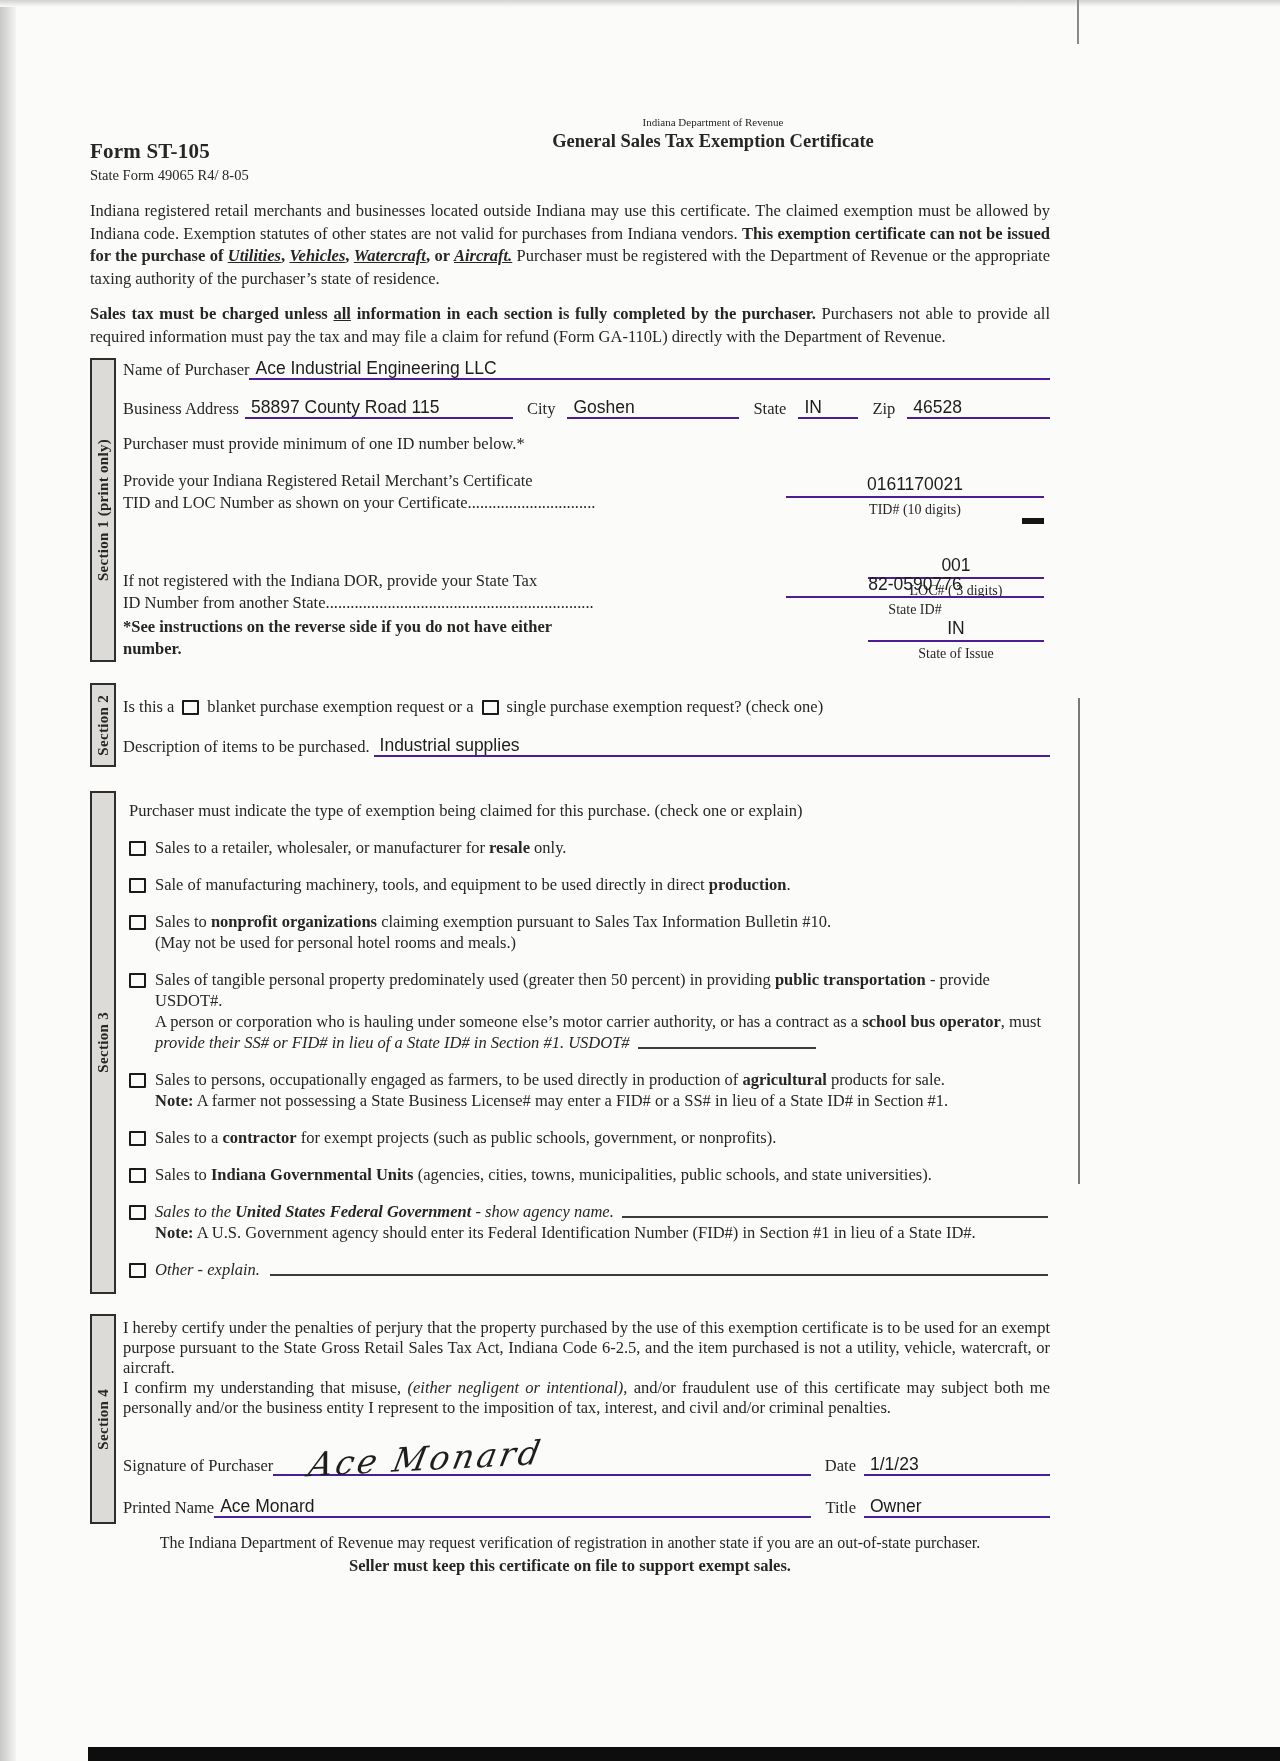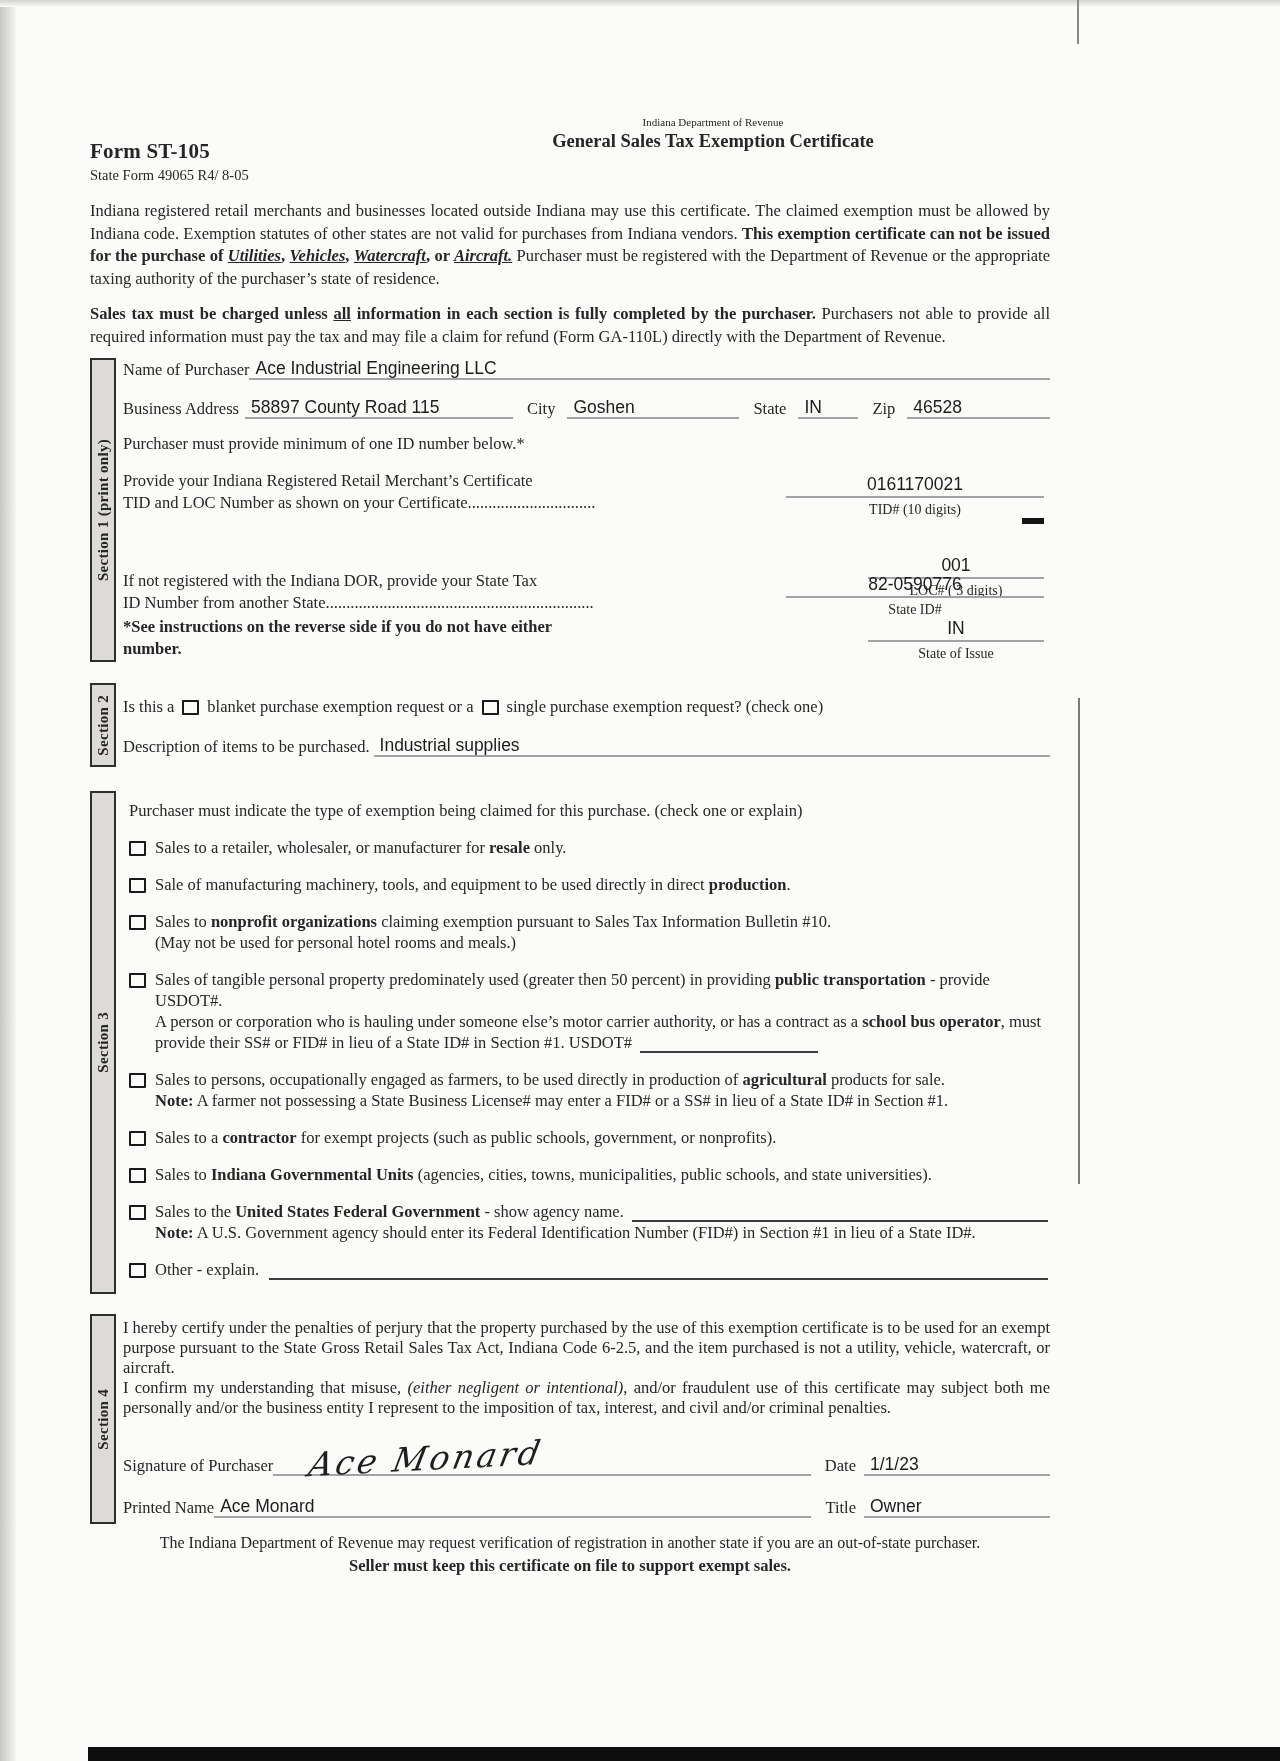--- a/index.html
+++ b/index.html
@@ -29,21 +29,21 @@
   .r-u{text-decoration:underline;}
 
   
   .section{display:flex;align-items:stretch;}
   .sec-label{flex:none;width:22px;background:#dcdbd7;border:2px solid #2e2e2e;display:flex;align-items:center;justify-content:center;margin-right:7px;}
   .sec-label span{writing-mode:vertical-rl;transform:rotate(180deg);font-weight:bold;font-size:15px;white-space:nowrap;letter-spacing:.3px;}
   .sec-content{flex:1;min-width:0;}
 
   .lbl{font-size:16.5px;white-space:nowrap;}
   .frow{display:flex;align-items:flex-end;}
-  .field{border-bottom:2px solid #a3a3a3;}
+  .field{border-bottom:2px solid #4c1d95;}
   .grow{flex:1;min-width:0;}
   .val{font-family:"Liberation Sans","DejaVu Sans",sans-serif;font-size:17.5px;color:#1c1c1c;line-height:20px;padding:0 2px 1px 6px;white-space:nowrap;}
   .val-c{text-align:center;padding:0 2px 1px 2px;}
   .cap{font-size:14px;text-align:center;margin-top:4px;}
 
   
   .sec1{margin-top:10px;}
   .addr-row{margin-top:17px;}
   .addr-row .lbl{margin-right:6px;}
   .ml{margin-left:14px;}
@@ -69,21 +69,21 @@
   
   .chk{flex:none;display:inline-block;width:13px;height:11px;border:2px solid #1a1a1a;border-radius:1px;background:transparent;}
 
   
   .sec3{margin-top:24px;}
   .sec3 .sec-content{padding:6px 0 14px 6px;}
   .s3intro{font-size:16.5px;margin-top:4px;}
   .item{display:flex;align-items:flex-start;margin-top:16px;font-size:16.5px;line-height:21px;}
   .item .chk{margin-top:4px;margin-right:9px;}
   .itext{flex:1;min-width:0;}
-  .iline{display:flex;align-items:flex-end;}
+  .iline{display:flex;font-style:italic;}
   .blank{border-bottom:2px solid #3c3c3c;height:15px;}
   .usdot-blank{width:178px;margin-left:8px;}
   .agency-blank{flex:1;margin-left:8px;margin-right:2px;}
   .other-blank{flex:1;margin-left:10px;margin-right:2px;}
 
   
   .sec4{margin-top:20px;}
   .sec4 .sec-content{padding:4px 0 6px 0;}
   .cert{font-size:16.5px;line-height:20px;text-align:justify;}
   .sigrow{margin-top:16px;}

